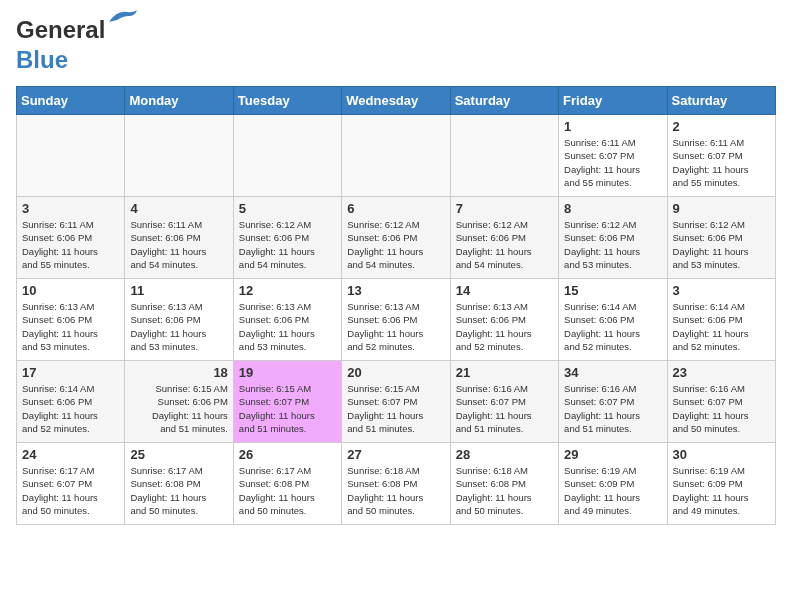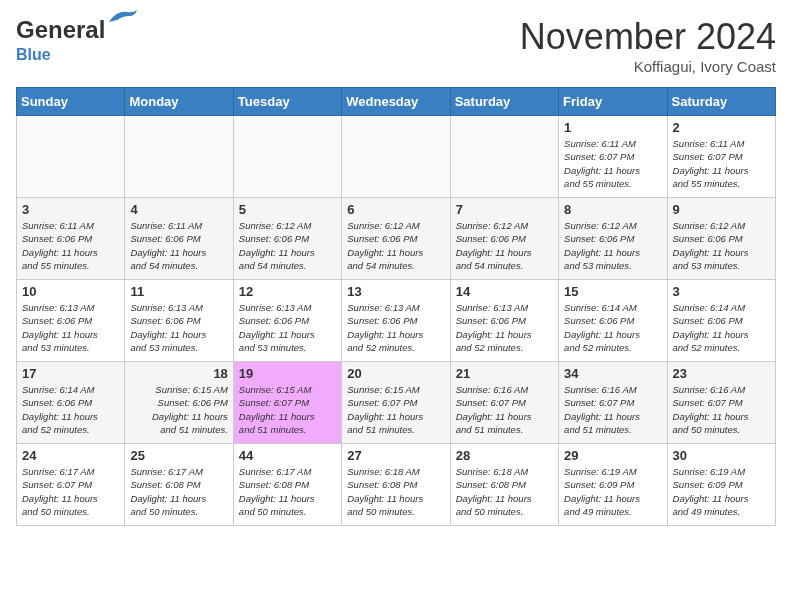--- a/index.html
+++ b/index.html
@@ -8,20 +8,21 @@
       background: #fff;
       width: 792px;
       min-height: 612px;
       padding: 16px;
     }
     .header {
       display: flex;
       justify-content: space-between;
       align-items: flex-start;
       margin-bottom: 12px;
+      flex-direction: column;
     }
     .logo {
       display: flex;
       flex-direction: column;
       align-items: flex-start;
     }
     .title-block {
       text-align: right;
     }
     .month-title {
@@ -64,21 +65,20 @@
     .day-num {
       font-size: 13px;
       font-weight: bold;
       display: block;
       margin-bottom: 2px;
     }
     .day-info {
       font-size: 9.5px;
       line-height: 1.4;
       color: #333;
-      font-style: italic;
     }
     tr:nth-child(even) td:not(.empty) {
       background: #f5f5f5;
     }
     tr:nth-child(odd) td:not(.empty) {
       background: #fff;
     }
     .week-row td { height: 82px; }
   </style>
 </head>
@@ -88,26 +88,22 @@
   <div class="logo">
     <div style="display:flex;align-items:center;gap:4px;">
       <div style="position:relative;display:inline-block;">
         <span style="font-size:24px;font-weight:bold;color:#333;">General</span>
         <svg width="32" height="18" viewBox="0 0 32 18" style="position:absolute;top:-8px;right:-34px;">
           <path d="M2 14 Q10 2 20 4 Q26 5 30 2 Q28 8 22 8 Q16 8 10 12 Z" fill="#3a7fc1"></path>
         </svg>
       </div>
     </div>
     <div style="margin-top:2px;">
-      <span style="font-size:16px;font-weight:bold;color:#3a7fc1;margin-top:36px;">Blue</span>
+      <span style="font-size:24px;font-weight:bold;color:#3a7fc1;margin-top:36px;">Blue</span>
     </div>
-  </div>
-  <div class="title-block">
-    <div class="month-title">November 2024</div>
-    <div class="location">Koffiagui, Ivory Coast</div>
   </div>
 </div>
 
 <table class="calendar">
   <thead>
     <tr>
     <th>Sunday</th>
         <th>Monday</th>
         <th>Tuesday</th>
         <th>Wednesday</th>
@@ -300,21 +296,21 @@
 and 50 minutes.</div>
         </td>
         <td>
           <span class="day-num">25</span>
           <div class="day-info" style="white-space: pre-line;">Sunrise: 6:17 AM
 Sunset: 6:08 PM
 Daylight: 11 hours
 and 50 minutes.</div>
         </td>
         <td>
-          <span class="day-num">44</span>
+          <span class="day-num">26</span>
           <div class="day-info" style="white-space: pre-line;">Sunrise: 6:17 AM
 Sunset: 6:08 PM
 Daylight: 11 hours
 and 50 minutes.</div>
         </td>
         <td>
           <span class="day-num">27</span>
           <div class="day-info" style="white-space: pre-line;">Sunrise: 6:18 AM
 Sunset: 6:08 PM
 Daylight: 11 hours

